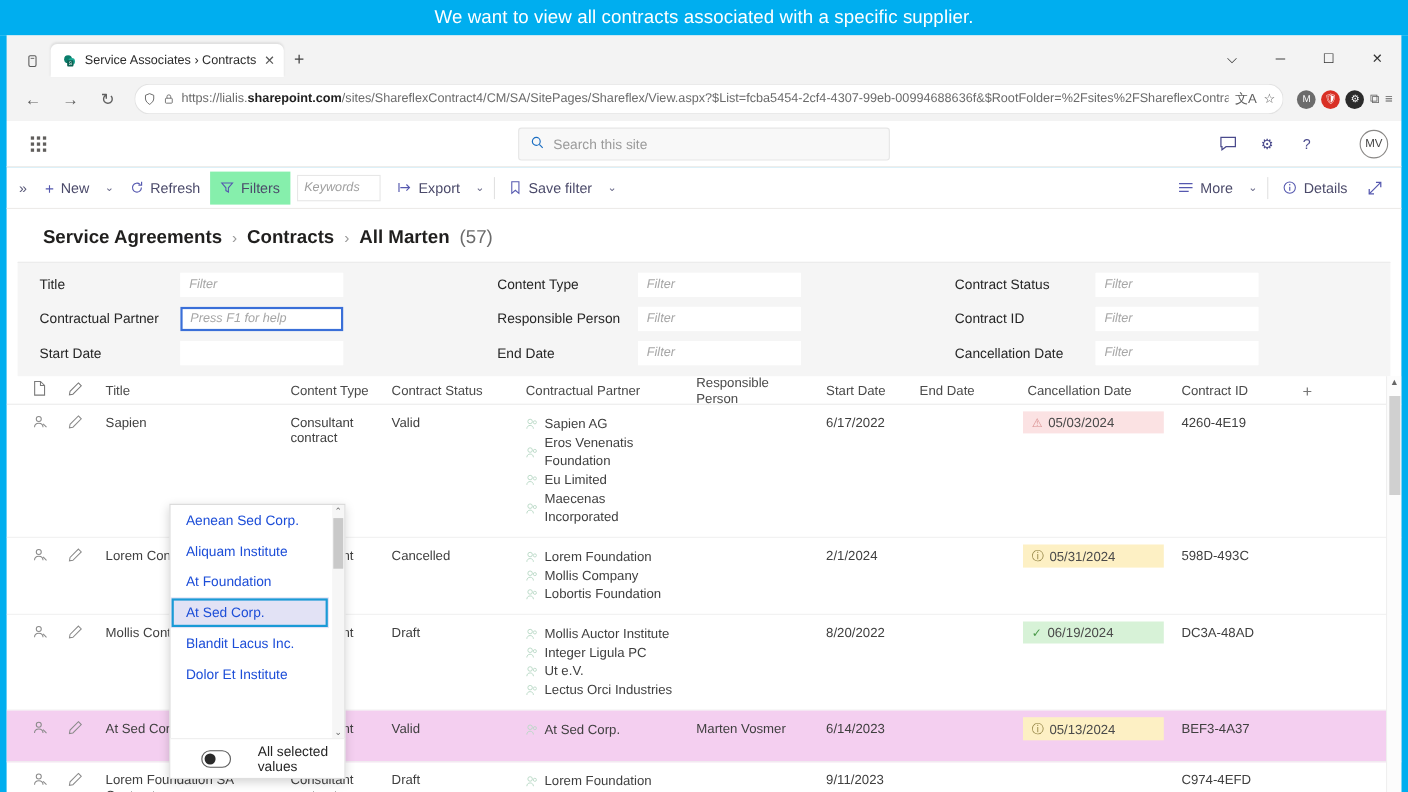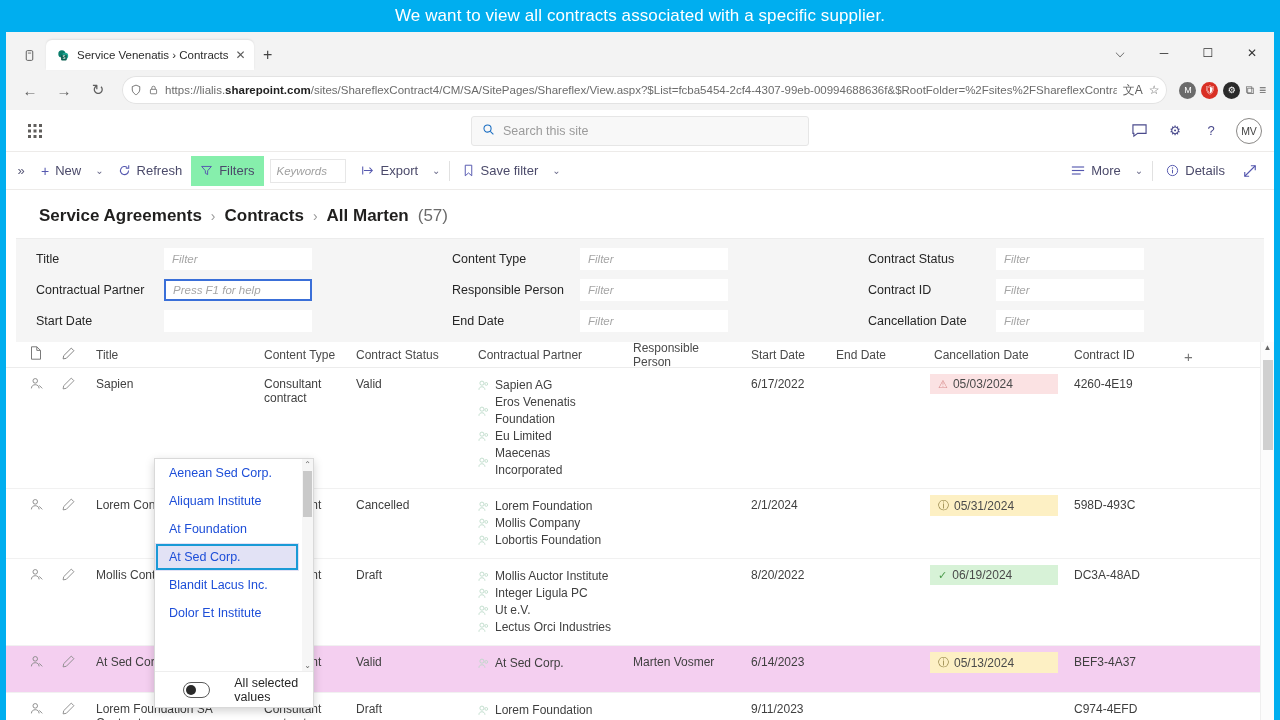--- a/index.html
+++ b/index.html
@@ -118,21 +118,21 @@
     display: flex; align-items: center; gap: 8px;
     padding: 4px 10px;
   }
   .sp-search .ph { color: #9b9b9b; font-size: 12.5px; }
   .suite-right { margin-left: auto; display: flex; align-items: center; gap: 14px; color: #4a4a8c; }
   .suite-right .ic { width: 22px; height: 22px; display: flex; align-items: center; justify-content: center; }
   .avatar {
     width: 26px; height: 26px; border-radius: 50%;
     border: 1px solid #8a8886;
     display: flex; align-items: center; justify-content: center;
-    font-size: 10.5px; color: #444; background: #fff;
+    font-size: 10.5px; color: #444; background: #fff; margin-left: 23px;
   }
 
   
   .cmdbar {
     height: 38px;
     background: #ffffff;
     border-bottom: 1px solid #edebe9;
     display: flex;
     align-items: center;
     padding-left: 4px;
@@ -316,21 +316,21 @@
     </div>
     <div class="tab">
       <span class="tab-favicon">
         <svg width="13" height="13" viewBox="0 0 16 16">
             <circle cx="6" cy="6" r="4.4" fill="#0a7d6b"></circle>
             <circle cx="10" cy="8.5" r="3.8" fill="#1ba894"></circle>
             <rect x="5" y="7" width="7" height="7" rx="1" fill="#0c6152"></rect>
             <text x="8.5" y="12.5" font-size="5.5" fill="#fff" text-anchor="middle" font-family="sans-serif">S</text>
           </svg>
       </span>
-      <span class="tab-title">Service Venenatis › Contracts</span>
+      <span class="tab-title">Service Associates › Contracts</span>
       <span class="tab-close">✕</span>
     </div>
     <div class="newtab">+</div>
     <div class="win-ctrls">
       <div>⌵</div>
       <div>─</div>
       <div>☐</div>
       <div>✕</div>
     </div>
   </div>

